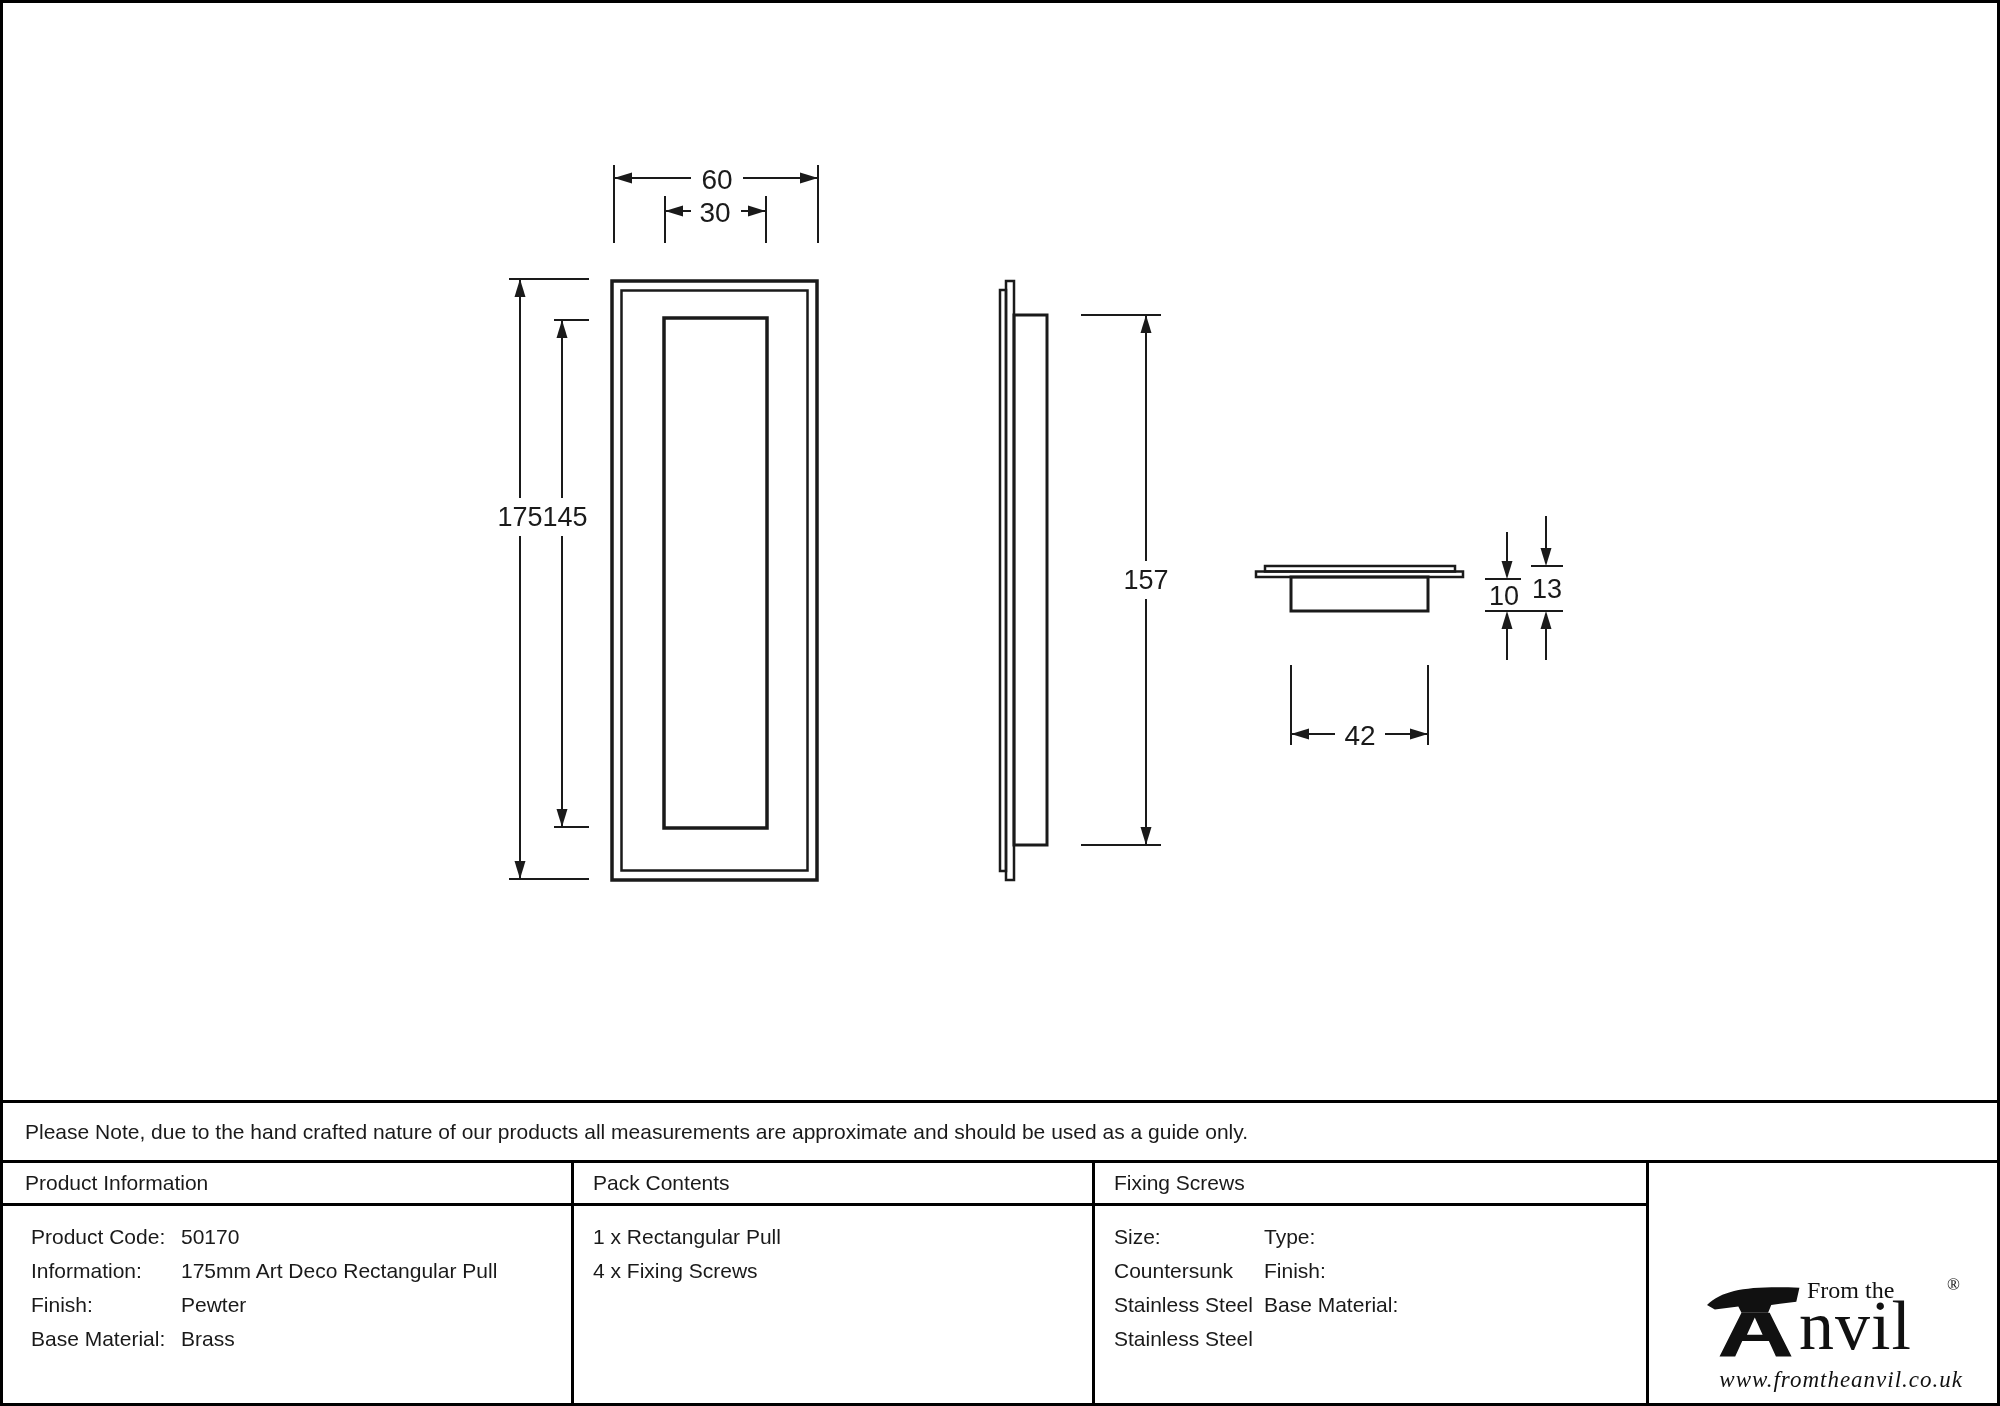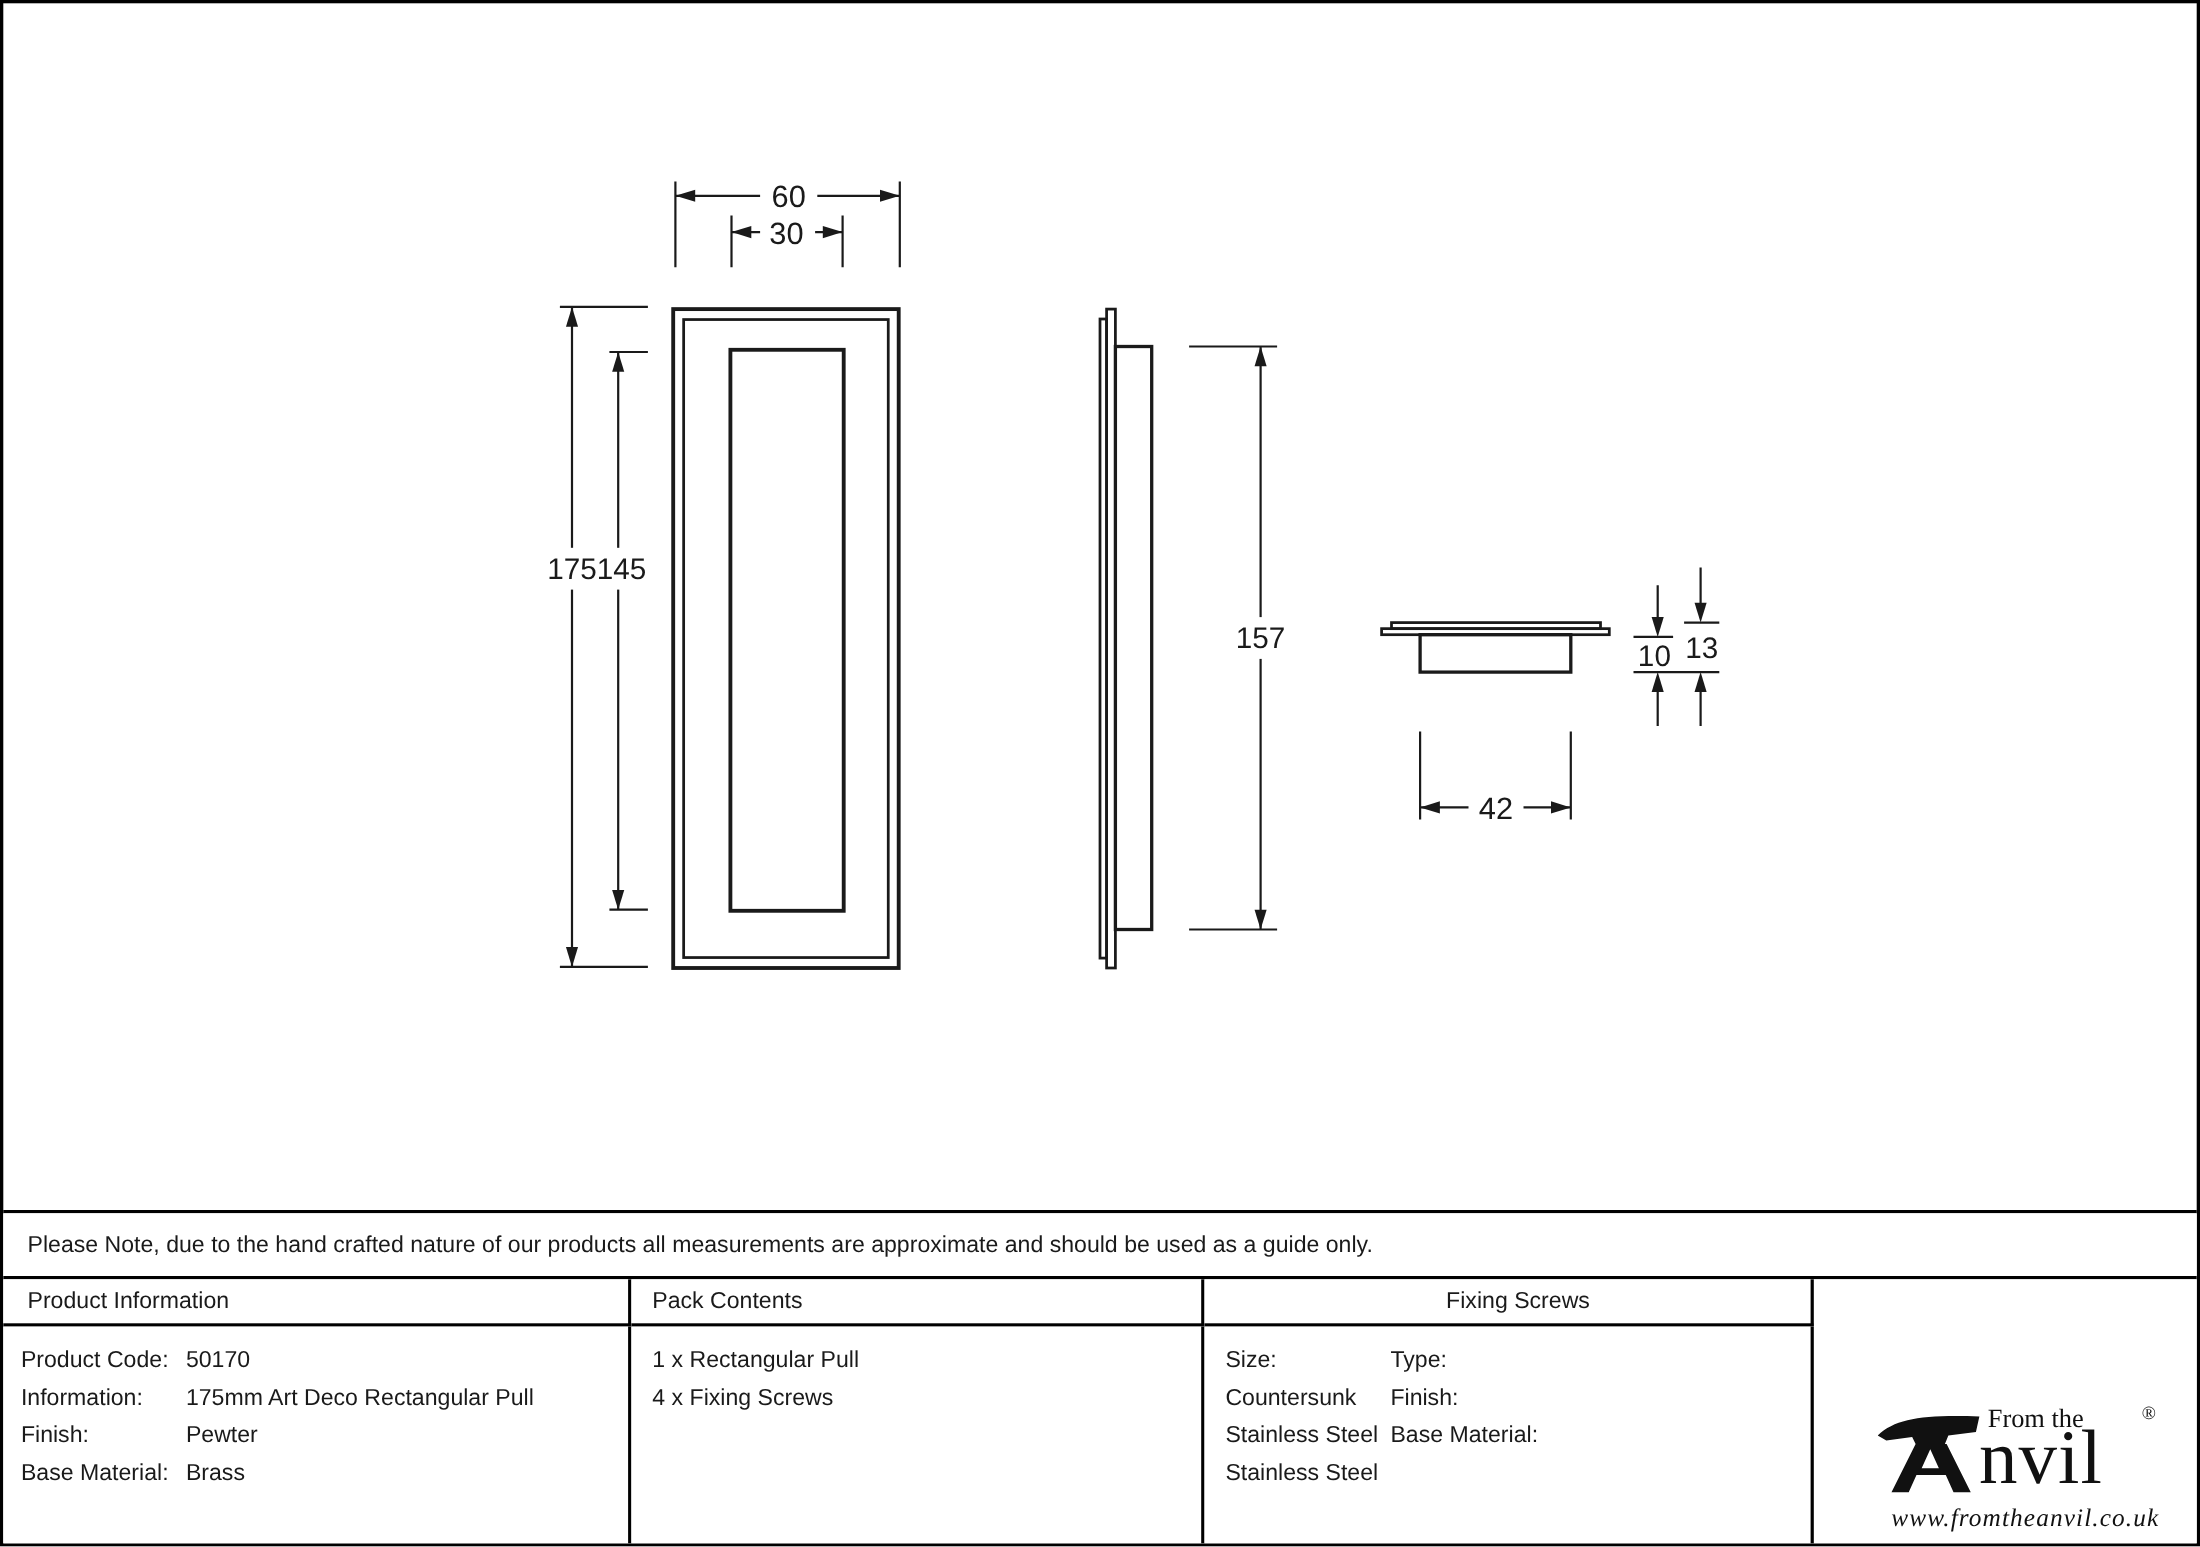--- a/index.html
+++ b/index.html
@@ -11,23 +11,23 @@
   .info{position:absolute;left:0;top:1097px;right:0;bottom:0;display:grid;
         grid-template-columns:571px 521px 554px 1fr;
         grid-template-rows:60px 43px 1fr;
         border-top:3px solid #000;box-sizing:border-box;}
   .cell{box-sizing:border-box;background:#fff;}
   .note-row{grid-column:1/5;grid-row:1;border-bottom:3px solid #000;display:flex;align-items:center;
             padding-left:22px;font-size:21px;}
   .hdr{grid-row:2;border-bottom:3px solid #000;display:flex;align-items:center;font-size:21px;}
   .hdr.c1{grid-column:1;border-right:3px solid #000;padding-left:22px;}
   .hdr.c2{grid-column:2;border-right:3px solid #000;padding-left:19px;}
-  .hdr.c3{grid-column:3;border-right:3px solid #000;padding-left:19px;justify-content:center;}
+  .hdr.c3{grid-column:3;border-right:3px solid #000;padding-left:19px;}
   .body-cell{grid-row:3;font-size:21px;padding-top:14px;}
-  .body-cell.c1{grid-column:1;border-right:3px solid #000;padding-left:16px;}
+  .body-cell.c1{grid-column:1;border-right:3px solid #000;padding-left:28px;}
   .body-cell.c2{grid-column:2;border-right:3px solid #000;padding-left:19px;}
   .body-cell.c3{grid-column:3;border-right:3px solid #000;padding-left:19px;}
   .kv{display:grid;grid-template-columns:150px auto;}
   .kv div{line-height:34px;}
   .list div{line-height:34px;}
 
   .logo-cell{grid-column:4;grid-row:2/4;position:relative;}
   .logo{position:absolute;left:58px;top:70px;width:262px;height:120px;margin-top:44px;}
   .anvil-svg{position:absolute;left:0;top:2px;}
   .from-the{position:absolute;left:100px;top:0px;font-family:"Liberation Serif",serif;font-size:24px;color:#111;}

